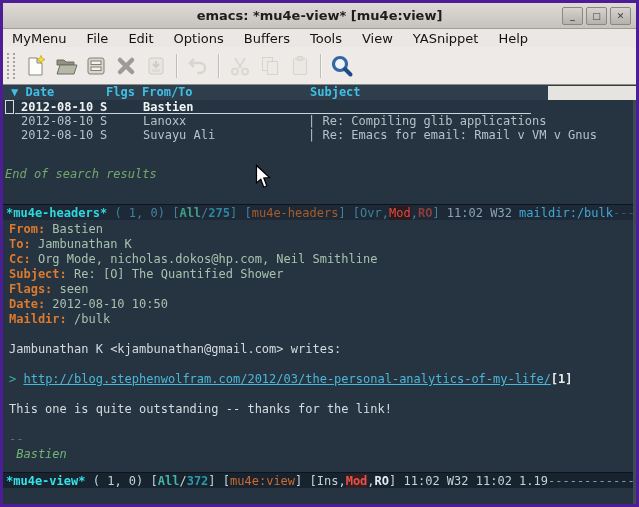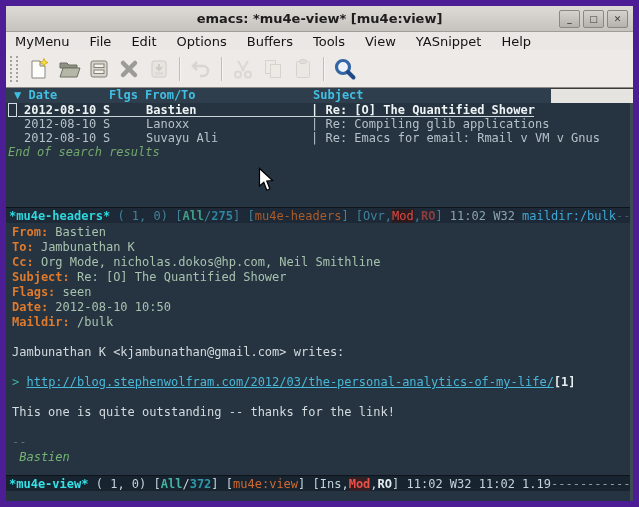--- a/index.html
+++ b/index.html
@@ -1,16 +1,16 @@
 <!DOCTYPE html>
 <html><head>
 <meta charset="utf-8">
 <style>
   html,body{margin:0;padding:0;background:#888;}
-  .frame{width:639px;height:507px;box-sizing:border-box;border:6px solid #4c1d95;
+  .frame{width:639px;height:507px;box-sizing:border-box;border:3px solid #4c1d95;
     background:#d6d2ce;position:relative;font-family:"DejaVu Sans",sans-serif;overflow:hidden;}
   
   .titlebar{height:26px;background:linear-gradient(#dedad6,#c6c2be);border-bottom:1px solid #a09c98;
     display:flex;align-items:center;justify-content:center;position:relative;border-radius:3px 3px 0 0;box-sizing:border-box;}
   .title-text{font-weight:bold;font-size:13px;color:#1d1d1d;}
   .win-controls{position:absolute;right:5px;top:4px;display:flex;gap:3px;}
   .win-btn{width:19px;height:16px;background:linear-gradient(#d6d2ce,#b5b1ad);border:1px solid #8a8682;
     border-radius:2px;display:flex;align-items:center;justify-content:center;font-size:9px;color:#3f3f3f;font-weight:bold;line-height:1;}
   
   .menubar{height:18px;background:#eae7e4;display:flex;align-items:center;padding-left:9px;gap:20px;
@@ -31,21 +31,21 @@
   .header-line{position:relative;height:15px;line-height:15px;background:#2e3e4c;color:#41bfe3;font-weight:bold;}
   .header-line .hcol{position:absolute;top:0;}
   .hl-tail{position:absolute;left:545px;right:0;top:0;height:15px;background:#e6e4e1;
     border-top:1px solid #3c3c3a;box-sizing:border-box;}
   .row{position:relative;height:14px;line-height:14px;color:#b4c2ca;padding-left:24px;}
   .row span{position:absolute;top:0;white-space:pre;}
   .c-date{left:18px;} .c-flags{left:97px;} .c-from{left:140px;} .c-subj{left:305px;}
   .row.selected{color:#eef3f4;font-weight:bold;}
   .sel-underline{position:absolute;left:12px;width:516px;bottom:0;height:0;border-bottom:1px solid #ccd5d9;}
   .hollow-cursor{position:absolute;left:2px;top:0;width:7px;height:12px;border:1px solid #d7dee3;}
-  .eos{height:14px;line-height:14px;color:#74a86e;font-style:italic;padding-left:2px;}
+  .eos{height:14px;line-height:14px;color:#74a86e;font-style:italic;padding-left:2px;margin-top:25px;}
   
   .modeline{height:16px;line-height:16px;white-space:nowrap;overflow:hidden;padding-left:3px;
     font-size:12px;box-sizing:border-box;border-top:1px solid #0d141b;}
   .ml-top{background:#1d2936;color:#51707f;}
   .ml-bottom{background:#17232e;color:#b9cdd3;}
   .ml-top .s-name{color:#2ed8de;font-weight:bold;}
   .ml-top .s-pos{color:#41829a;}
   .ml-top .s-all{color:#3fa089;font-weight:bold;}
   .ml-top .s-num{color:#2f86a0;font-weight:bold;}
   .ml-top .s-major{color:#a85c2c;}
@@ -180,21 +180,20 @@
         <span class="hcol" style="left:103px">Flgs</span>
         <span class="hcol" style="left:139px">From/To</span>
         <span class="hcol" style="left:307px">Subject</span>
         <div class="hl-tail"></div>
       </div>
       <div>
           <div class="row selected">
             <span class="c-date">2012-08-10</span>
             <span class="c-flags">S</span>
             <span class="c-from">Bastien</span>
-            <span class="c-subj">| Re: [O] The Quantified Shower</span>
             <div class="hollow-cursor"></div>
             <div class="sel-underline"></div>
           </div>
           <div class="row">
             <span class="c-date">2012-08-10</span>
             <span class="c-flags">S</span>
             <span class="c-from">Lanoxx</span>
             <span class="c-subj">| Re: Compiling glib applications</span>
           </div>
           <div class="row">

